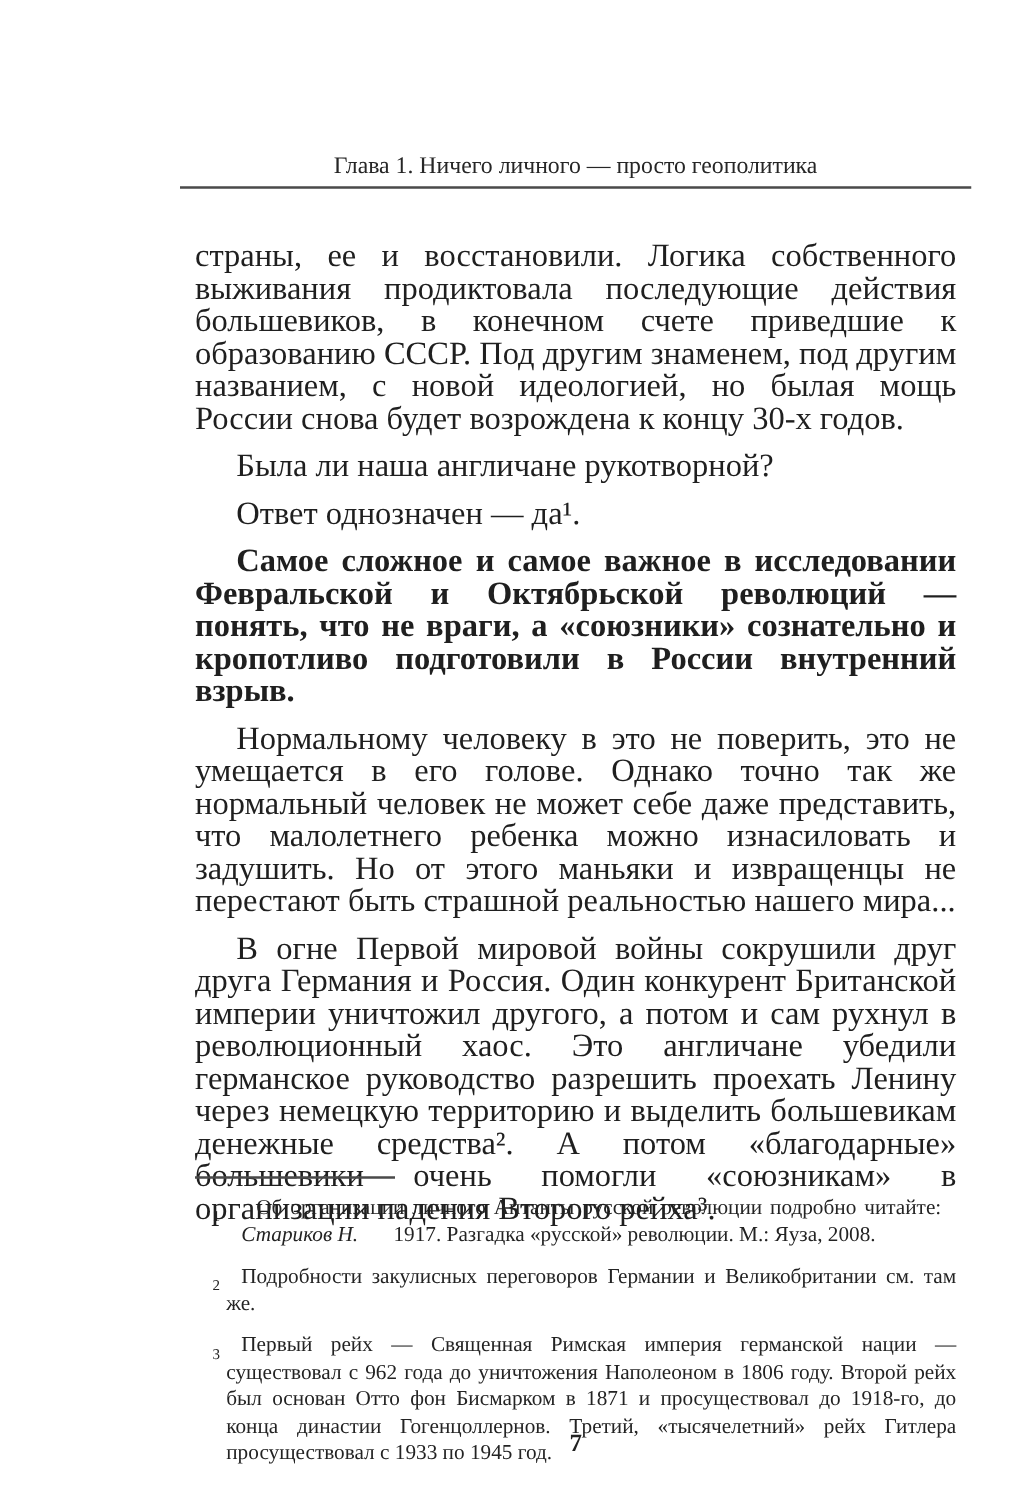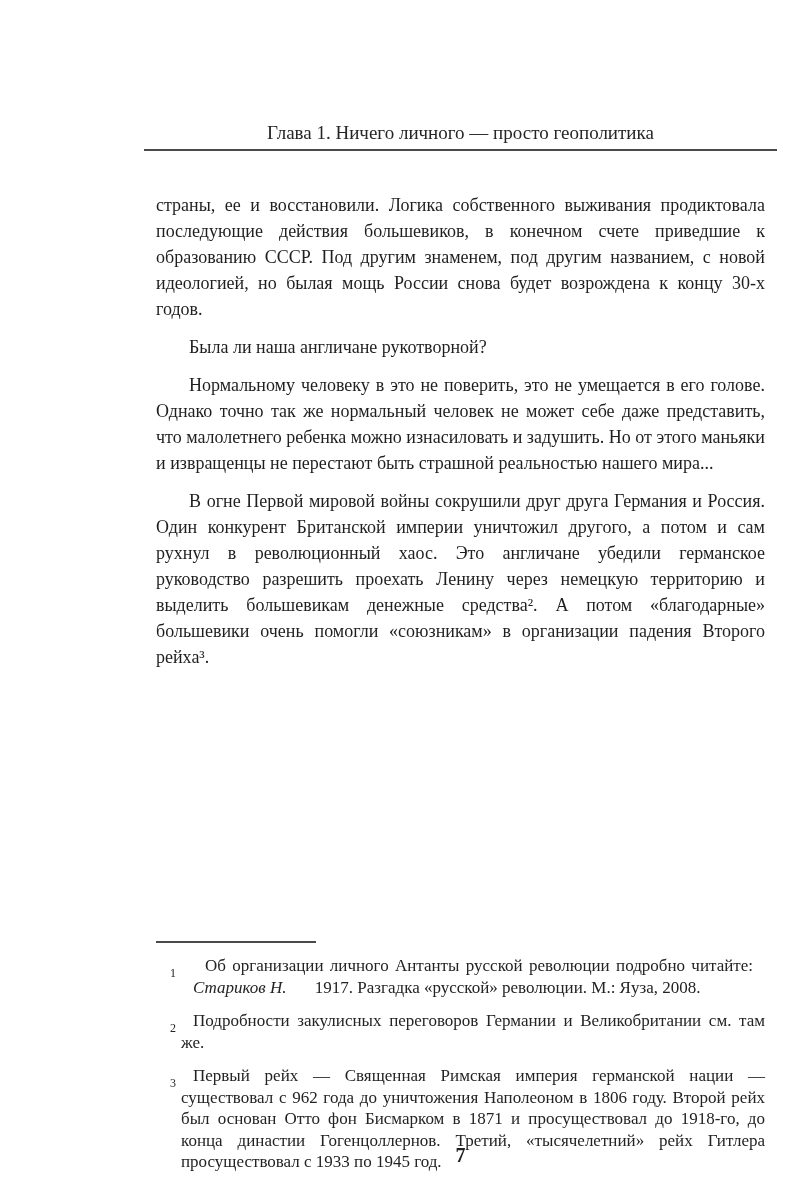--- a/index.html
+++ b/index.html
@@ -19,21 +19,21 @@
     text-align:center;
     font-size:19px; line-height:22px;
     color:#262626;
     padding-bottom:5px;
     border-bottom:2px solid #4a4a4a;
   }
 
   
   .body-text {
     position:absolute; top:132px; left:96px; width:633px;
-    font-size:18px; line-height:26px;
+    font-size:26px; line-height:26px;
     text-align:justify;
     text-justify:inter-word;
     hyphens:auto; -webkit-hyphens:auto;
   }
   .para { text-indent:33px; }
   .para.no-indent { text-indent:0; }
   .para.bold { font-weight:bold; }
 
   
   .footnotes {
@@ -69,20 +69,22 @@
 
 <div class="page">
 
   <div class="running-head">
     <span>Глава 1. Ничего личного — просто геополитика</span>
   </div>
 
   <div class="body-text">
     <p class="para no-indent">страны, ее и восстановили. Логика собственного выживания продиктовала последующие действия большевиков, в конечном счете приведшие к образованию СССР. Под другим знаменем, под другим названием, с новой идеологией, но былая мощь России снова будет возрождена к концу 30-х годов.</p>
     <p class="para">Была ли наша англичане рукотворной?</p>
+    <p class="para">Ответ однозначен — да¹.</p>
+    <p class="para bold">Самое сложное и самое важное в исследовании Февральской и Октябрьской революций — понять, что не враги, а «союзники» сознательно и кропотливо подготовили в России внутренний взрыв.</p>
     <p class="para">Нормальному человеку в это не поверить, это не умещается в его голове. Однако точно так же нормальный человек не может себе даже представить, что малолетнего ребенка можно изнасиловать и задушить. Но от этого маньяки и извращенцы не перестают быть страшной реальностью нашего мира...</p>
     <p class="para">В огне Первой мировой войны сокрушили друг друга Германия и Россия. Один конкурент Британской империи уничтожил другого, а потом и сам рухнул в революционный хаос. Это англичане убедили германское руководство разрешить проехать Ленину через немецкую территорию и выделить большевикам денежные средства². А потом «благодарные» большевики очень помогли «союзникам» в организации падения Второго рейха³.</p>
   </div>
 
   <div class="footnotes">
     <div class="fn-rule"></div>
 
     <div class="fn">
       <span class="fn-num">1</span>
       <span><span>Об организации личного Антанты русской революции подробно читайте: </span><i>Стариков Н.</i><span> 1917. Разгадка «русской» революции. М.: Яуза, 2008.</span></span>

